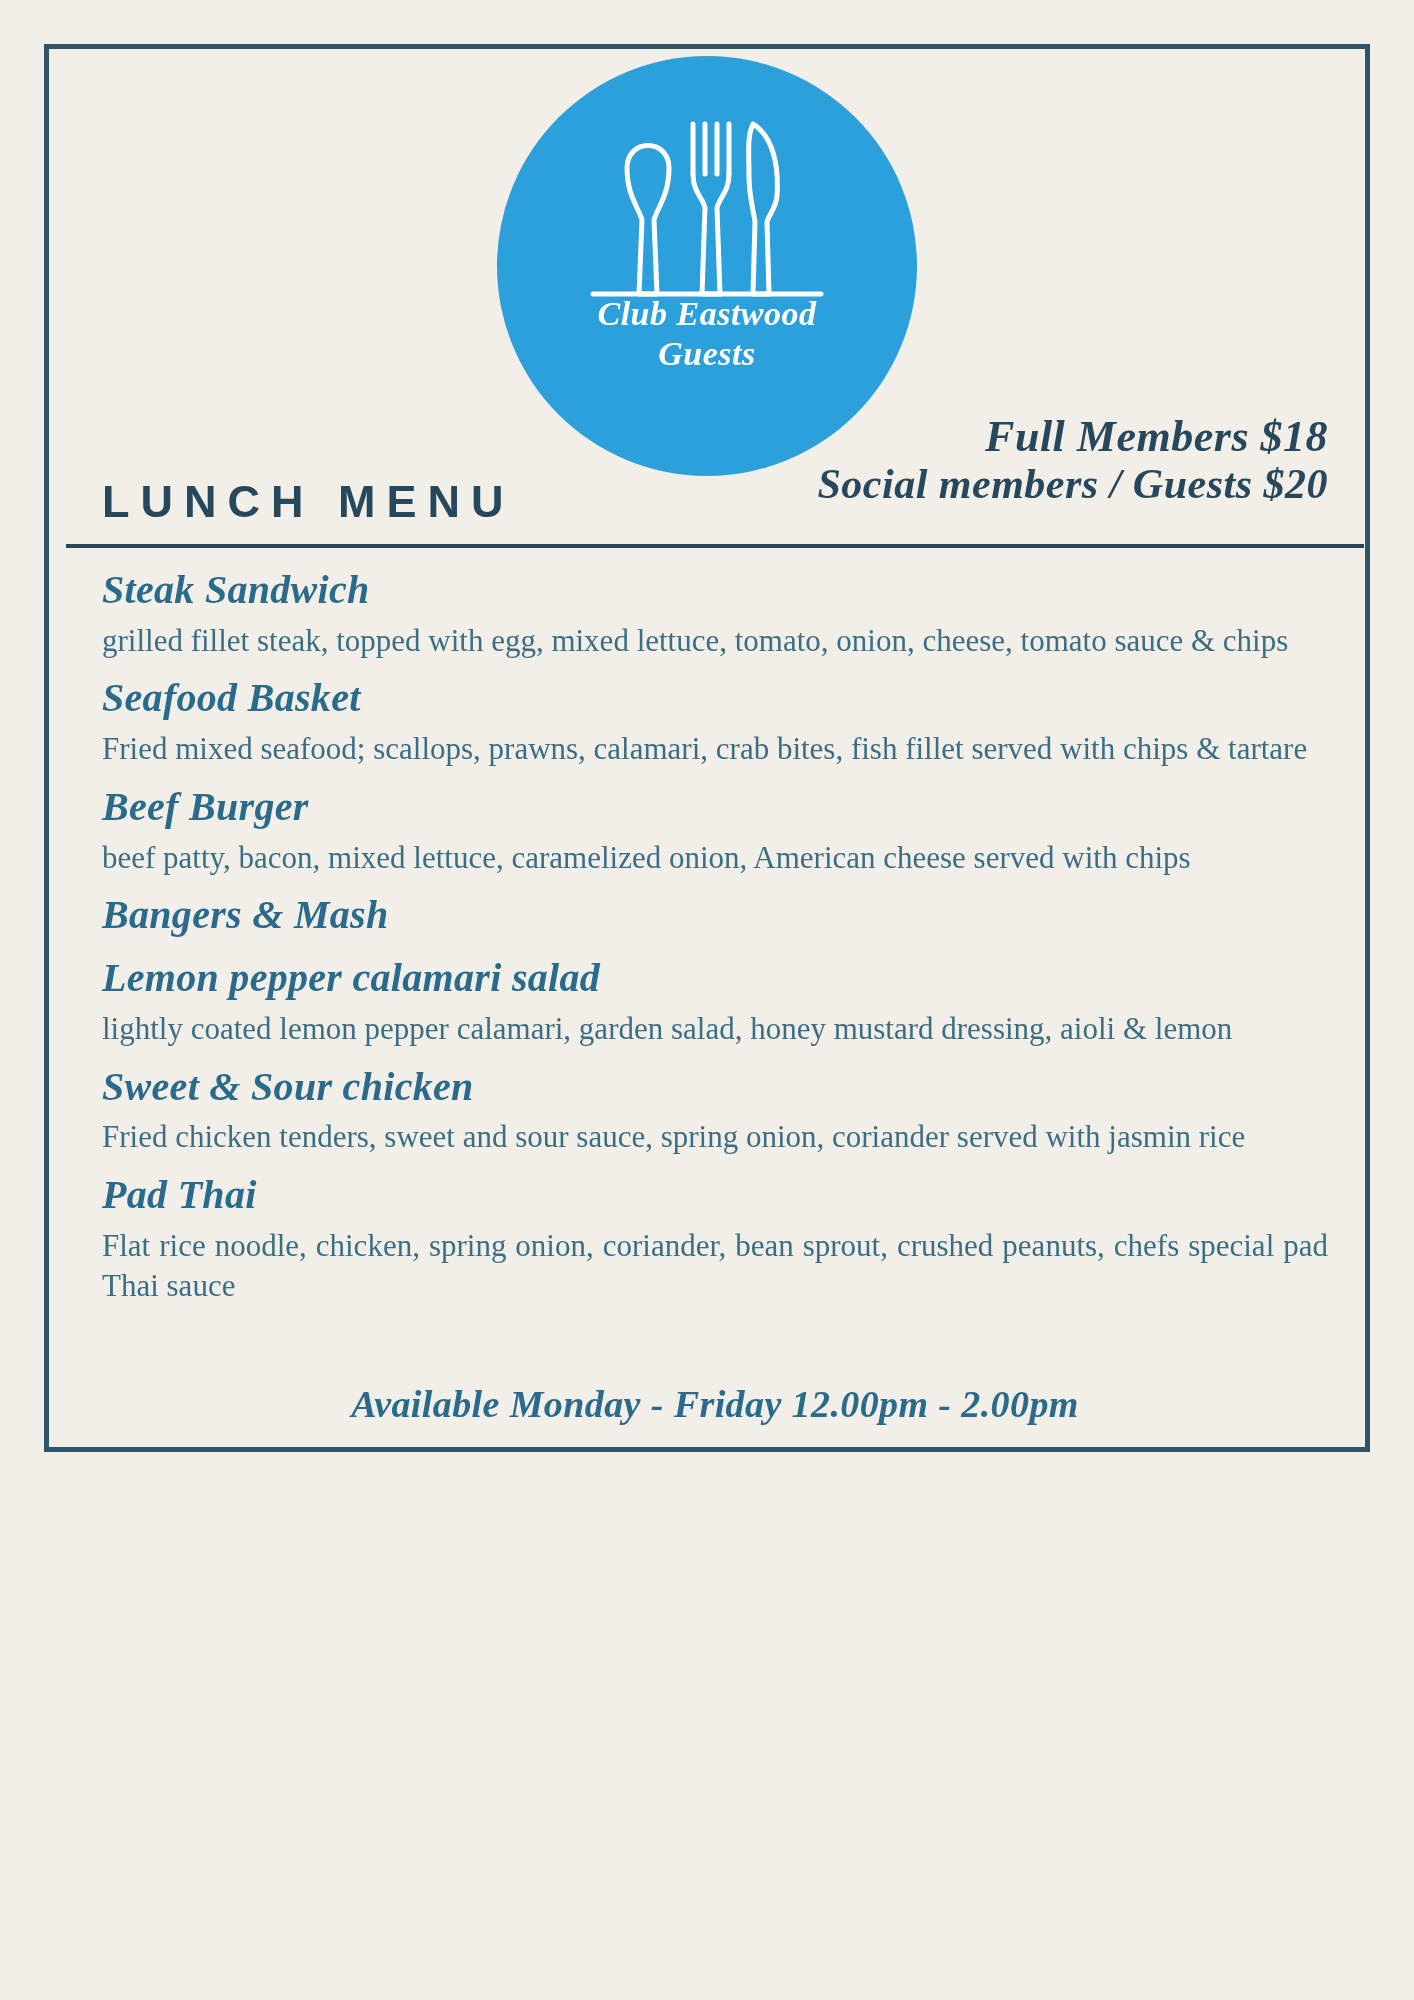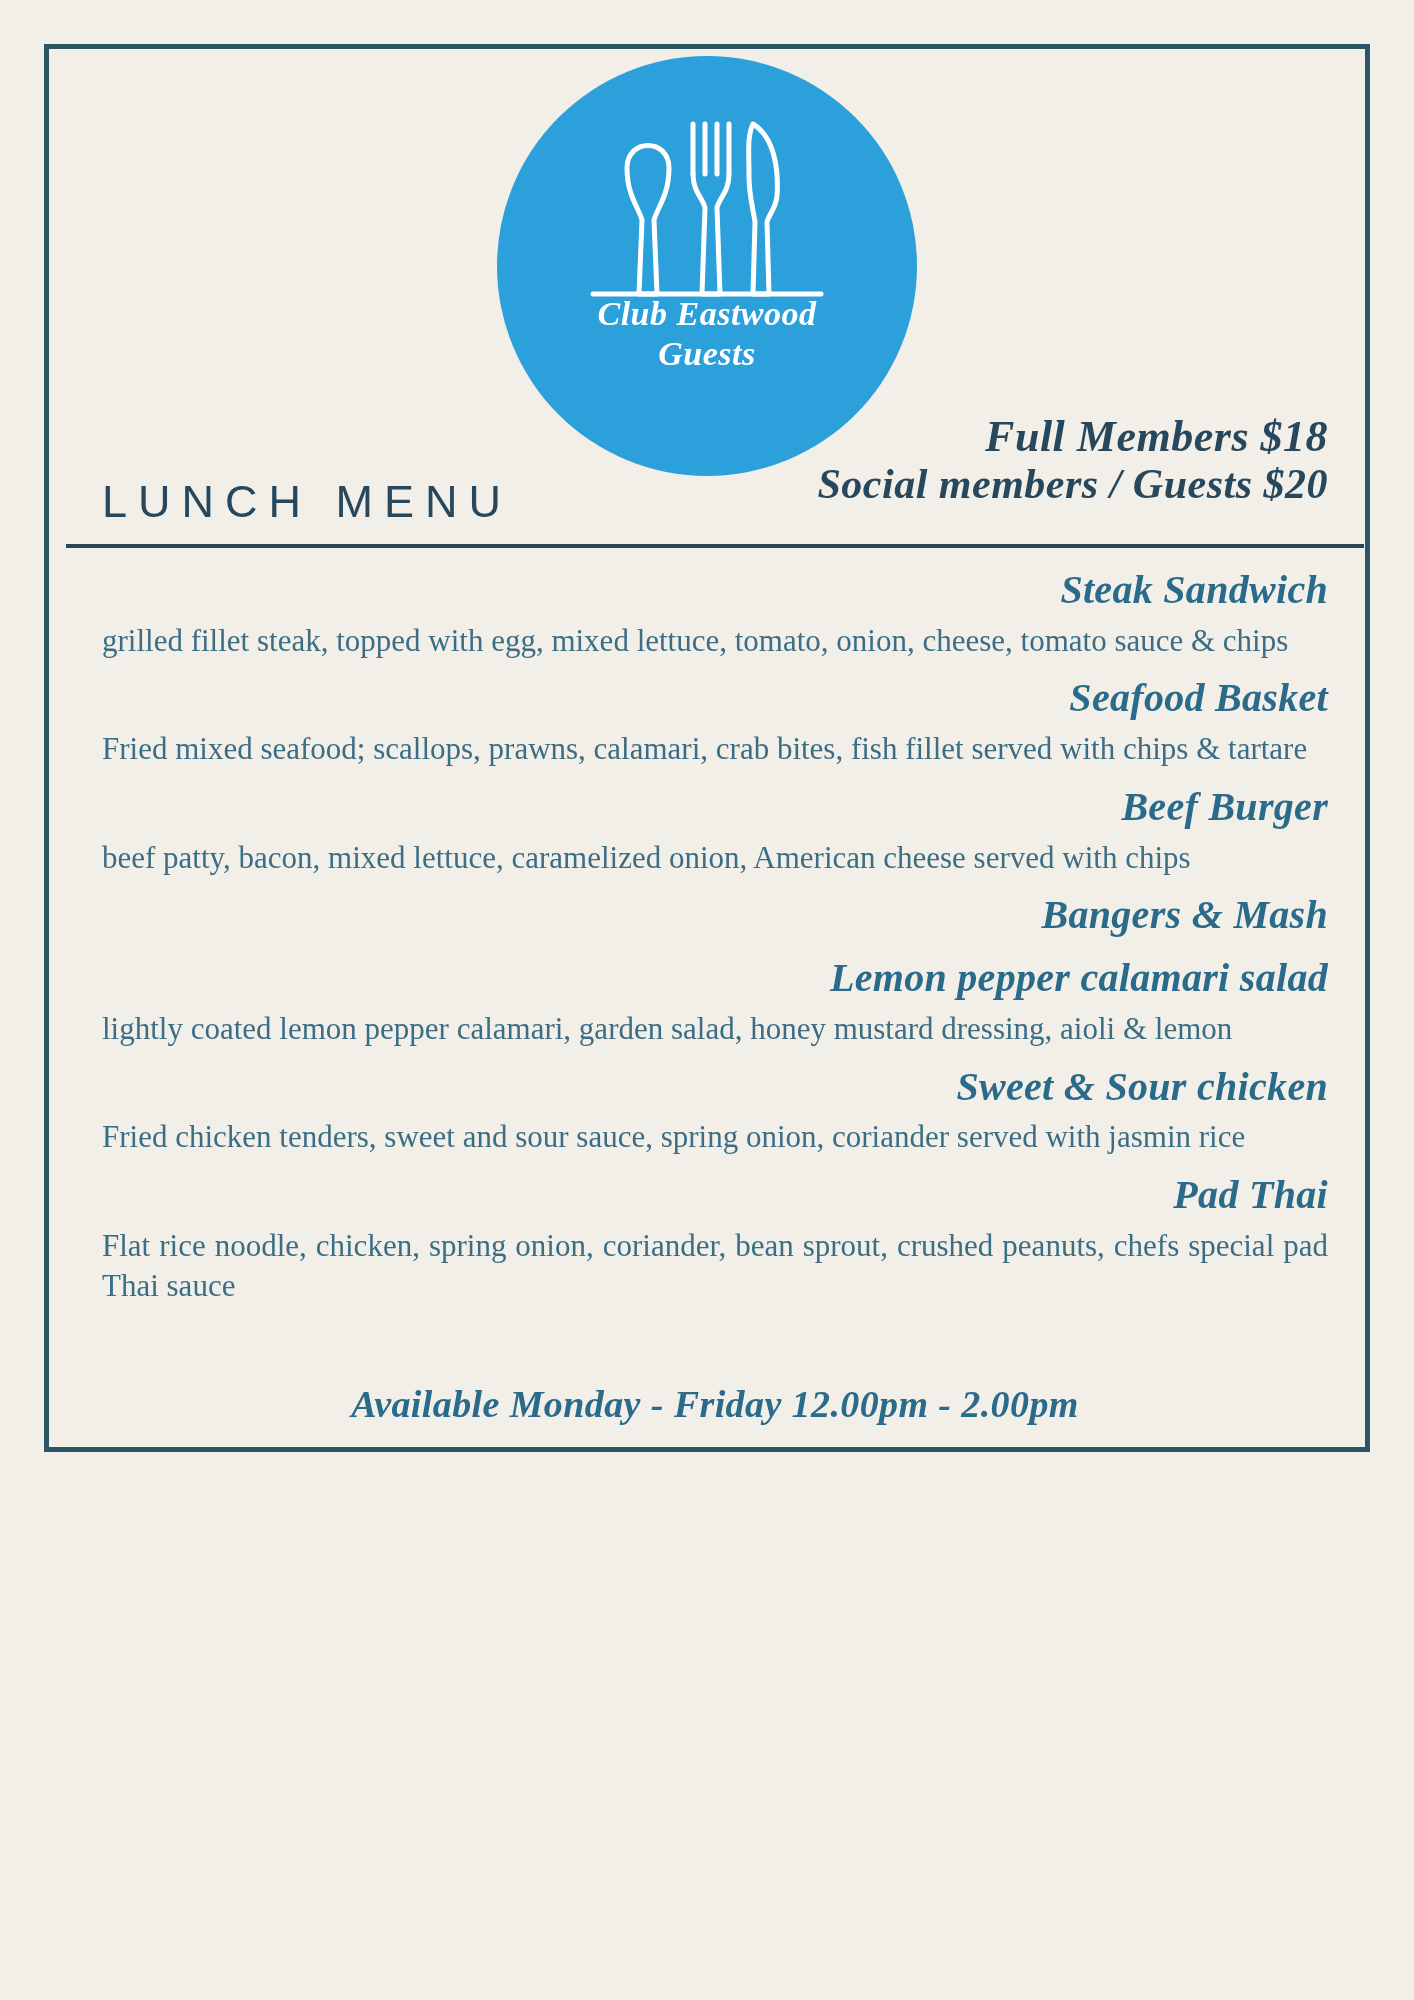--- a/index.html
+++ b/index.html
@@ -82,21 +82,21 @@
     left: 36px;
     right: 36px;
     top: 400px;
     height: 90px;
   }
   .menu-title {
     position: absolute;
     left: 22px;
     bottom: 6px;
     font-family: "Liberation Sans", sans-serif;
-    font-weight: 400;
+    font-weight: 700;
     font-size: 45px;
     letter-spacing: 11px;
     color: #27485c;
   }
   .price-block {
     position: absolute;
     right: 6px;
     top: -32px;
     text-align: right;
     color: #27485c;
@@ -133,21 +133,20 @@
     margin-bottom: 14px;
   }
   .item-name {
     color: #2a6a8b;
     font-style: italic;
     font-weight: 700;
     font-size: 40px;
     line-height: 1.22;
     letter-spacing: 0.3px;
     margin: 0 0 6px 0;
-    text-align: right;
   }
   .item-desc {
     color: #3b6d84;
     font-size: 31px;
     line-height: 1.28;
     margin: 0;
     text-align: justify;
     text-align-last: left;
   }
   .item-desc.loose {

